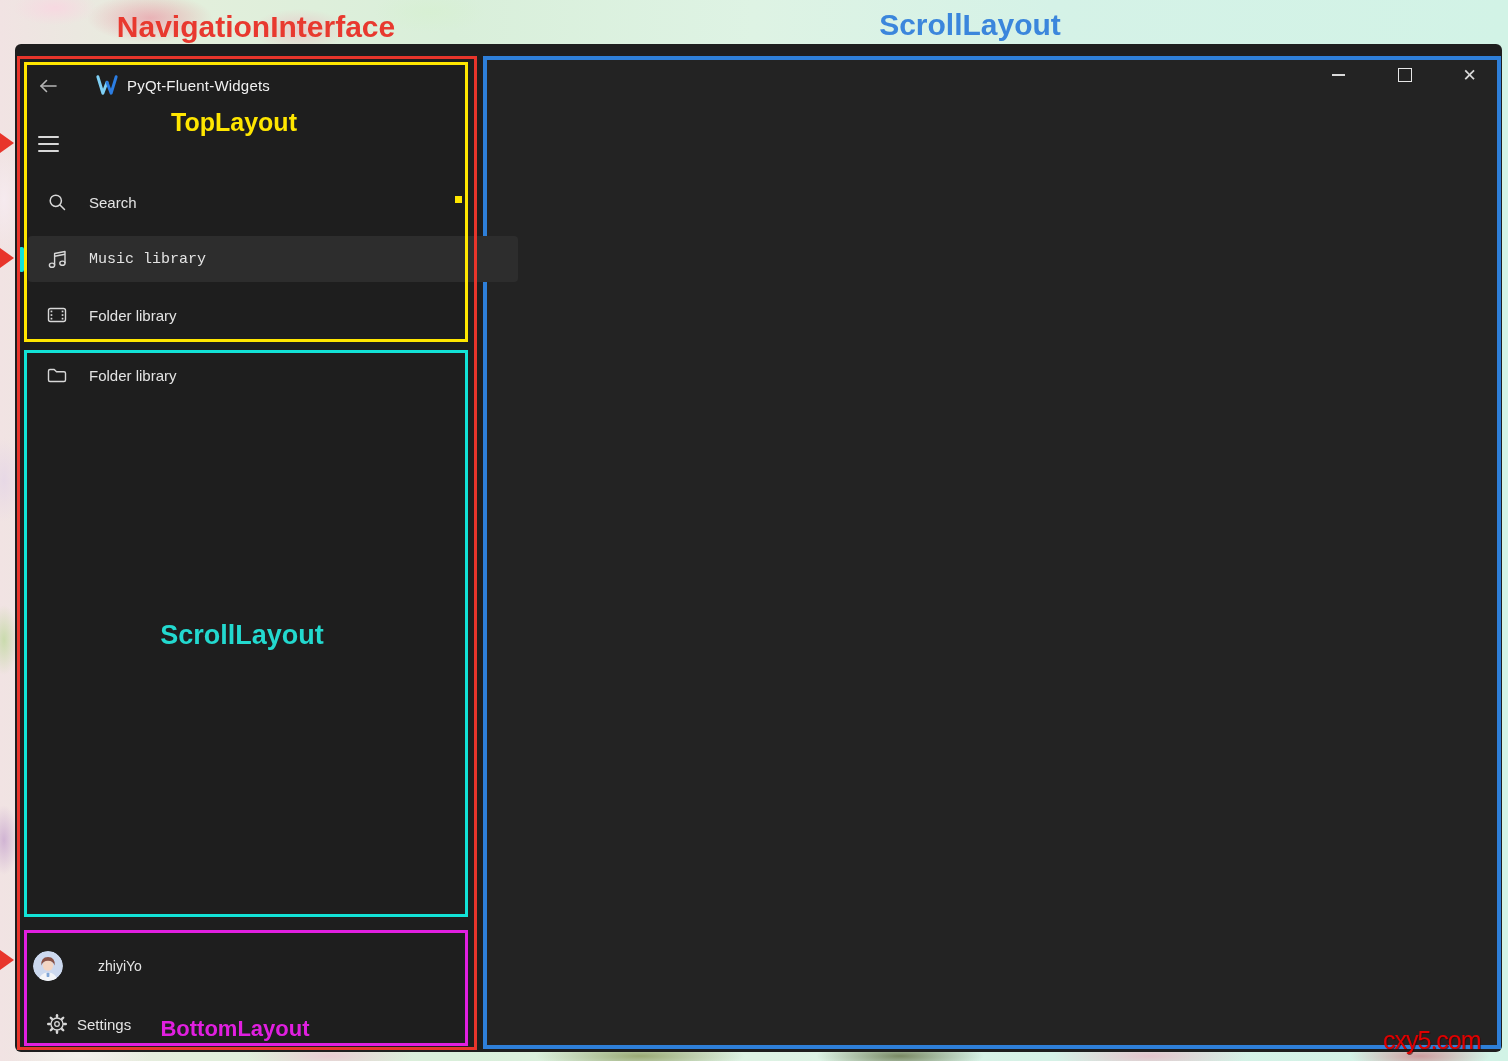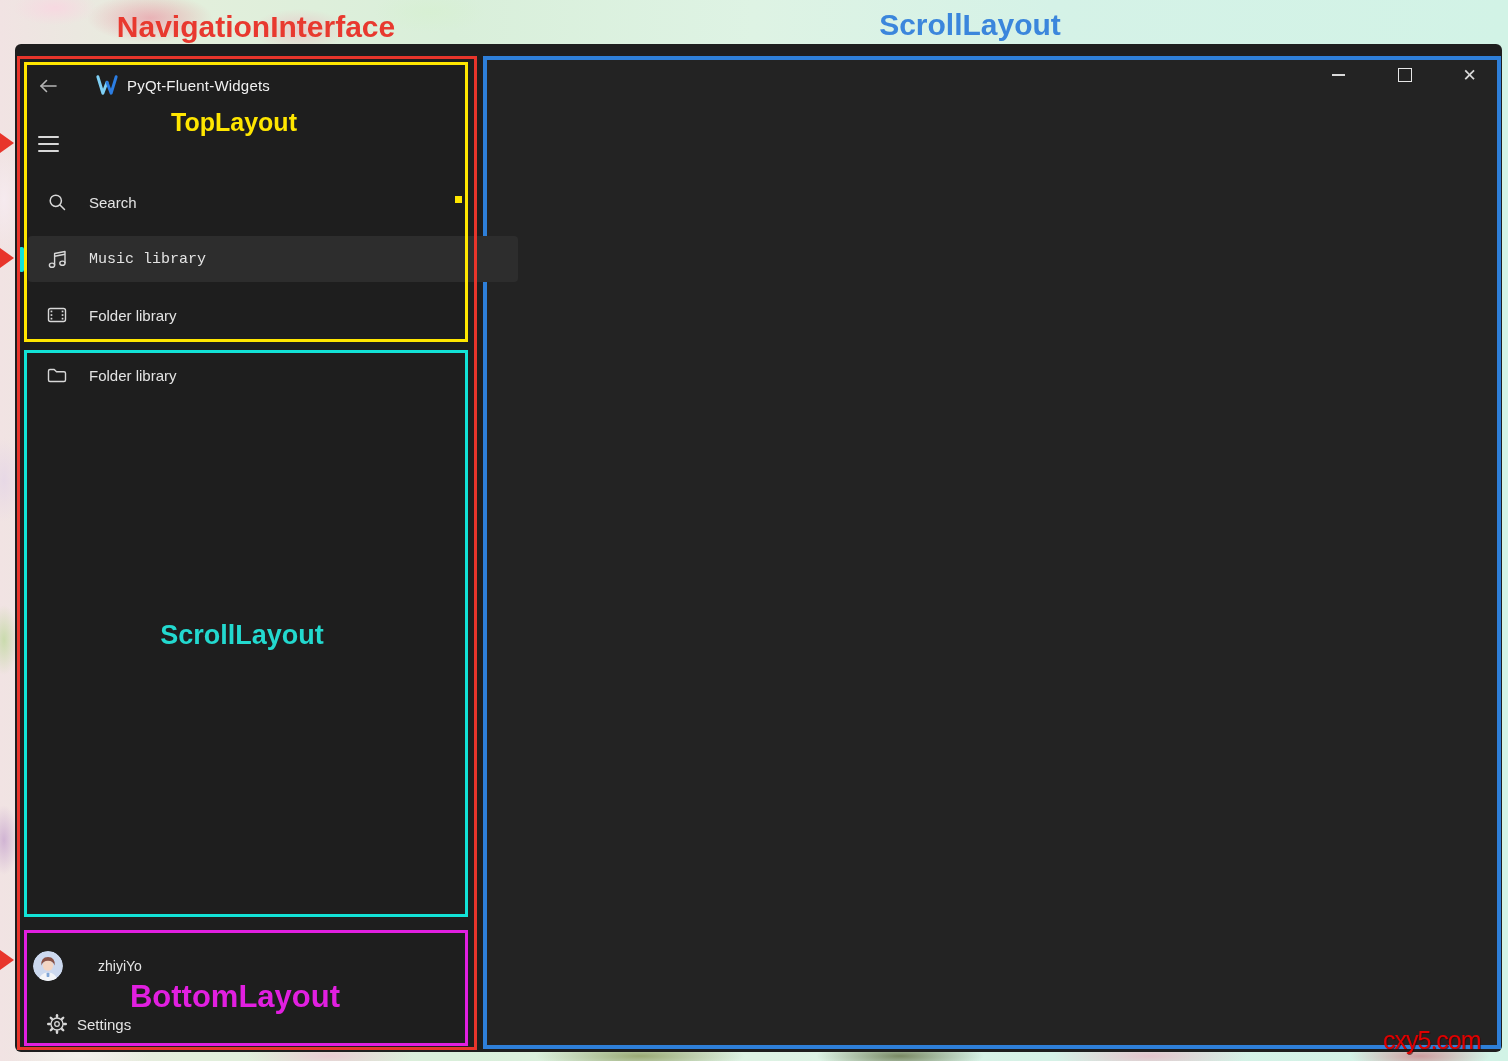--- a/index.html
+++ b/index.html
@@ -35,21 +35,21 @@
   .cyan-box{left:24px; top:350px; width:444px; height:567px; border:3px solid #12e3d7;}
   .magenta-box{left:24px; top:930px; width:444px; height:116px; border:3px solid #e11fe0;}
   .blue-box{left:483px; top:56px; width:1018px; height:993px; border:4px solid #2e7fd9; background:#232323;}
 
   
   .ann-label{font-weight:600; white-space:nowrap; transform:translateX(-50%);}
   .lbl-nav{left:256px; top:10px; font-size:30px; color:#e8392f;}
   .lbl-stack{left:970px; top:8px; font-size:30px; color:#3b86dc;}
   .lbl-top{left:234px; top:108px; font-size:25px; color:#ffe600;}
   .lbl-scroll{left:242px; top:620px; font-size:27px; color:#23d9cf;}
-  .lbl-bottom{left:235px; top:979px; font-size:31px; color:#e11fe0;text-align:right;}
+  .lbl-bottom{left:235px; top:1016px; font-size:22px; color:#e11fe0;text-align:right;}
 
   .arrow-red{width:0; height:0; border-top:10px solid transparent; border-bottom:10px solid transparent;
              border-left:14px solid #e8352b; left:0;}
   .yellow-dot{left:455px; top:196px; width:7px; height:7px; background:#ffe600;}
   .back-btn{left:34px; top:72px; width:28px; height:28px; display:flex; align-items:center; justify-content:center; cursor:pointer;}
   .logo{left:96px; top:74px; width:22px; height:22px;}
   .app-title{left:127px; top:77px; font-size:15px; color:#f0f0f0; letter-spacing:.2px;}
 
   .menu-btn{left:30px; top:127px; width:36px; height:34px; display:flex; align-items:center; justify-content:center; cursor:pointer;}
   .hamburger{display:flex; flex-direction:column; gap:5px;}

